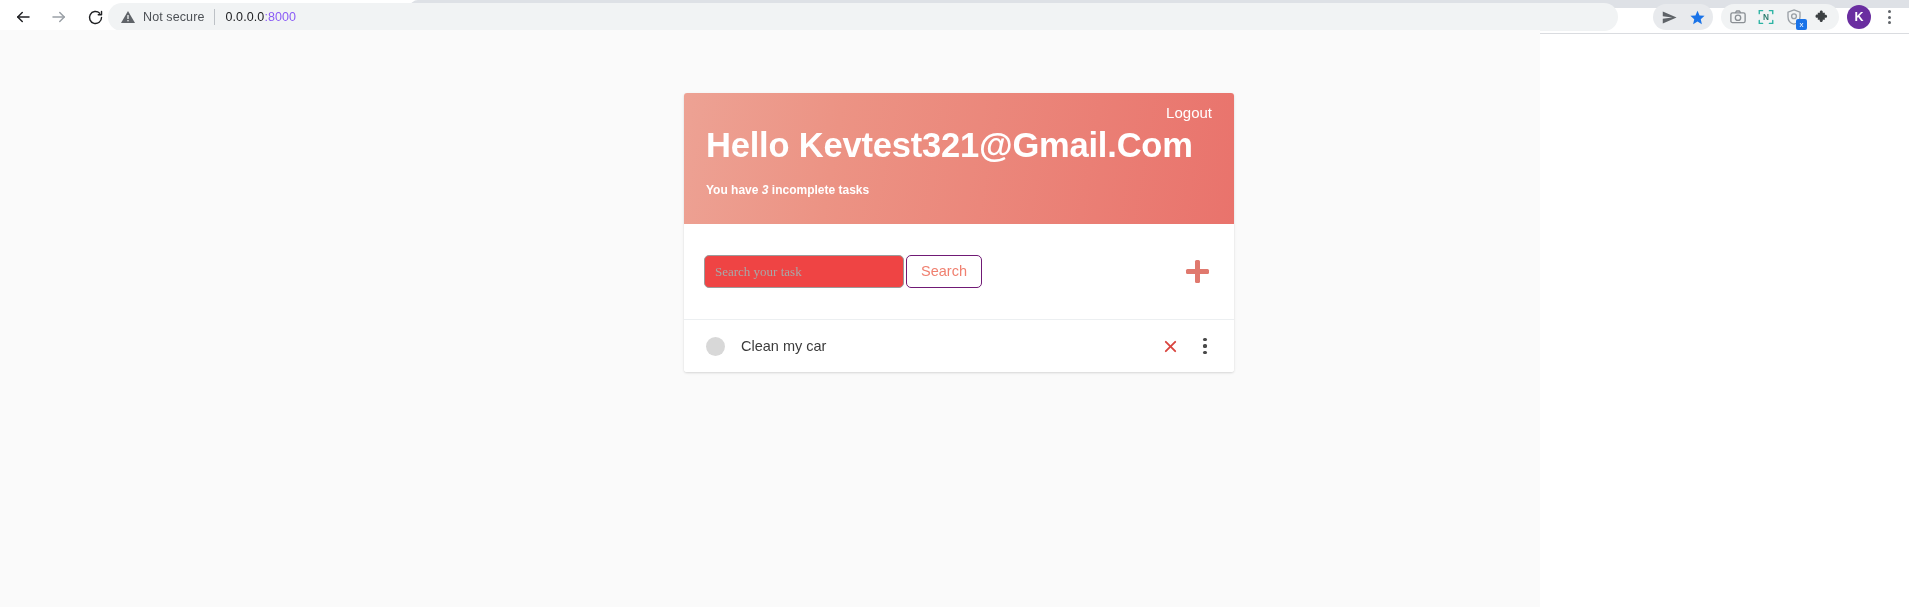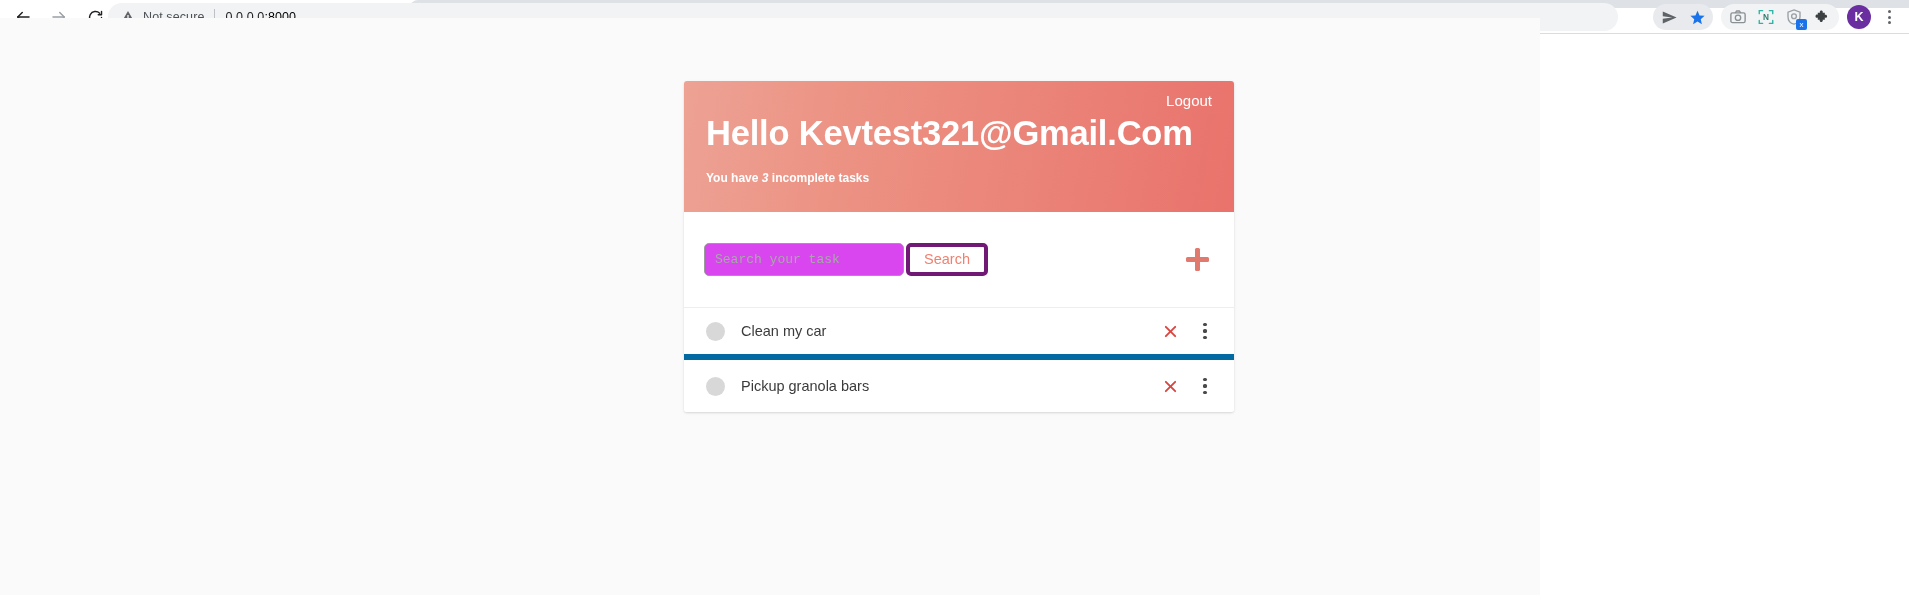--- a/index.html
+++ b/index.html
@@ -83,21 +83,21 @@
     background: #bdc1c6;
     margin: 0 10px;
     flex: none;
   }
   .url-text {
     font-size: 12.5px;
     color: #202124;
     white-space: nowrap;
     letter-spacing: 0.1px;
   }
-  .url-text .url-dim { color: #000000; }
+  .url-text .url-dim { color: #8b5cf6; }
 
   .toolbar-right {
     position: absolute;
     right: 6px; top: 0;
     height: 34px;
     display: flex;
     align-items: center;
     gap: 0px;
   }
   .pill-group {
@@ -169,21 +169,21 @@
   .kebab i {
     display: block;
     width: 3px; height: 3px;
     background: #5f6368;
     border-radius: 50%;
   }
 
   
   .viewport {
     position: absolute;
-    left: 0; top: 18px;
+    left: 0; top: 30px;
     width: 1540px;
     height: 577px;
     background: #fafafa;
     overflow: hidden;
   }
 
   .card {
     position: absolute;
     left: 684px;
     top: 63px;
@@ -242,32 +242,32 @@
   .search-input {
     width: 200px;
     height: 33px;
     border: 1px solid #9b9b9b;
     border-radius: 5px;
     padding: 0 10px;
     font-size: 13px;
     color: #333;
     box-sizing: border-box;
     outline: none;
-    font-family: Liberation Mono, monospace;
-    background: #d946ef;
+    font-family: Liberation Serif, serif;
+    background: #ef4444;
   }
   .search-input::placeholder {
     color: #a8a8a8;
     font-size: 13px;
   }
   .search-btn {
     height: 33px;
     margin-left: 2px;
     padding: 0 14px;
-    border: 4px solid #701a75;
+    border: 1px solid #701a75;
     border-radius: 5px;
     background: #ffffff;
     color: #f08070;
     font-size: 14.5px;
     cursor: pointer;
     font-family: "Liberation Sans", sans-serif;
     box-sizing: border-box;
     line-height: 1;
   }
   .add-btn {
@@ -495,36 +495,17 @@
             </span>
           </span>
           <span class="menu-icon">
             <i></i>
             <i></i>
             <i></i>
           </span>
         </span>
       </div>
 
-      <div class="task-row">
-        <span class="task-circle"></span>
-        <span class="task-label">Pickup granola bars</span>
-        <span class="row-actions">
-          <span class="delete-icon">
-            <span>
-              <svg width="15" height="15" viewBox="0 0 24 24" fill="none" stroke="#d9453f" stroke-width="3" stroke-linecap="round">
-                <line x1="4.5" y1="4.5" x2="19.5" y2="19.5"></line>
-                  <line x1="19.5" y1="4.5" x2="4.5" y2="19.5"></line>
-              </svg>
-            </span>
-          </span>
-          <span class="menu-icon">
-            <i></i>
-            <i></i>
-            <i></i>
-          </span>
-        </span>
-      </div>
 
 
     </div>
   </div>
 </div>
 
 </body></html>

